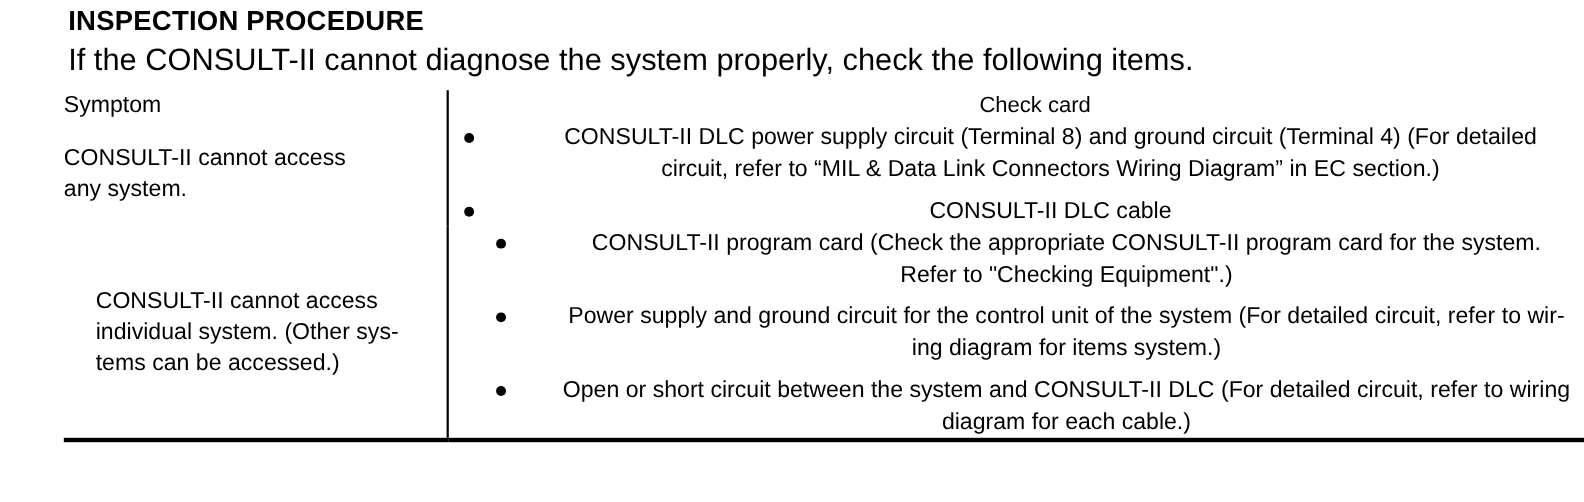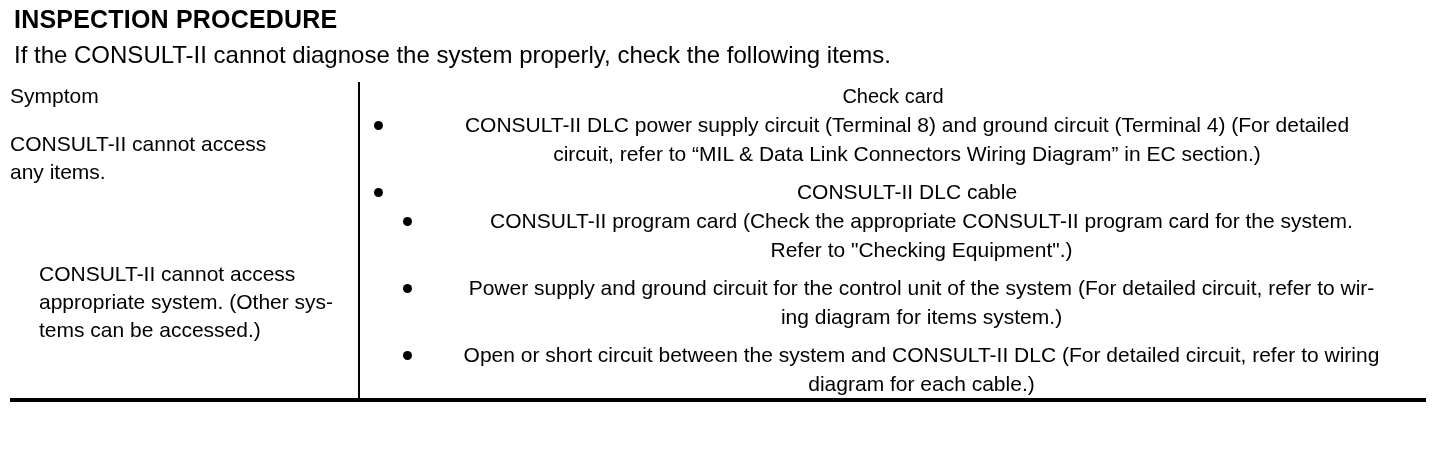--- a/index.html
+++ b/index.html
@@ -13,32 +13,33 @@
     font-family: "Liberation Sans", sans-serif;
     color: #000000;
     overflow: hidden;
   }
   .page {
     position: relative;
     width: 1208px;
     height: 456px;
     box-sizing: border-box;
     padding: 0;
+    margin-left: 48px;
   }
   .doc-title {
     font-size: 25px;
     font-weight: bold;
     letter-spacing: 0.2px;
     margin: 0;
     padding: 4px 0 0 14px;
     line-height: 30px;
     white-space: nowrap;
   }
   .doc-intro {
-    font-size: 24px;
+    font-size: 28px;
     font-weight: normal;
     margin: 0;
     padding: 6px 0 0 14px;
     line-height: 30px;
     white-space: nowrap;
   }
   .table-wrap {
     position: absolute;
     left: 10px;
     top: 82px;
@@ -140,41 +141,41 @@
         <tr class="head-row">
           <th class="head-cell cell-sym">Symptom</th>
           <th class="head-cell">Check card</th>
         </tr>
       </thead>
       <tbody>
 
         <tr class="body-row">
           <td class="cell-sym">
             <span class="sym-line">CONSULT-II cannot access</span>
-            <span class="sym-line">any items.</span>
+            <span class="sym-line">any system.</span>
           </td>
           <td class="cell-chk">
             <ul class="bullets">
               <li>
                 <span class="bullet-dot"></span>
                 <span class="b-line">CONSULT-II DLC power supply circuit (Terminal 8) and ground circuit (Terminal 4) (For detailed</span>
                 <span class="b-line cont">circuit, refer to “MIL &amp; Data Link Connectors Wiring Diagram” in EC section.)</span>
               </li>
               <li>
                 <span class="bullet-dot"></span>
                 <span class="b-line">CONSULT-II DLC cable</span>
               </li>
             </ul>
           </td>
         </tr>
 
         <tr class="body-row last">
           <td class="cell-sym">
             <span class="sym-line">CONSULT-II cannot access</span>
-            <span class="sym-line">appropriate system. (Other sys-</span>
+            <span class="sym-line">individual system. (Other sys-</span>
             <span class="sym-line">tems can be accessed.)</span>
           </td>
           <td class="cell-chk">
             <ul class="bullets">
               <li>
                 <span class="bullet-dot"></span>
                 <span class="b-line">CONSULT-II program card (Check the appropriate CONSULT-II program card for the system.</span>
                 <span class="b-line cont">Refer to "Checking Equipment".)</span>
               </li>
               <li>

